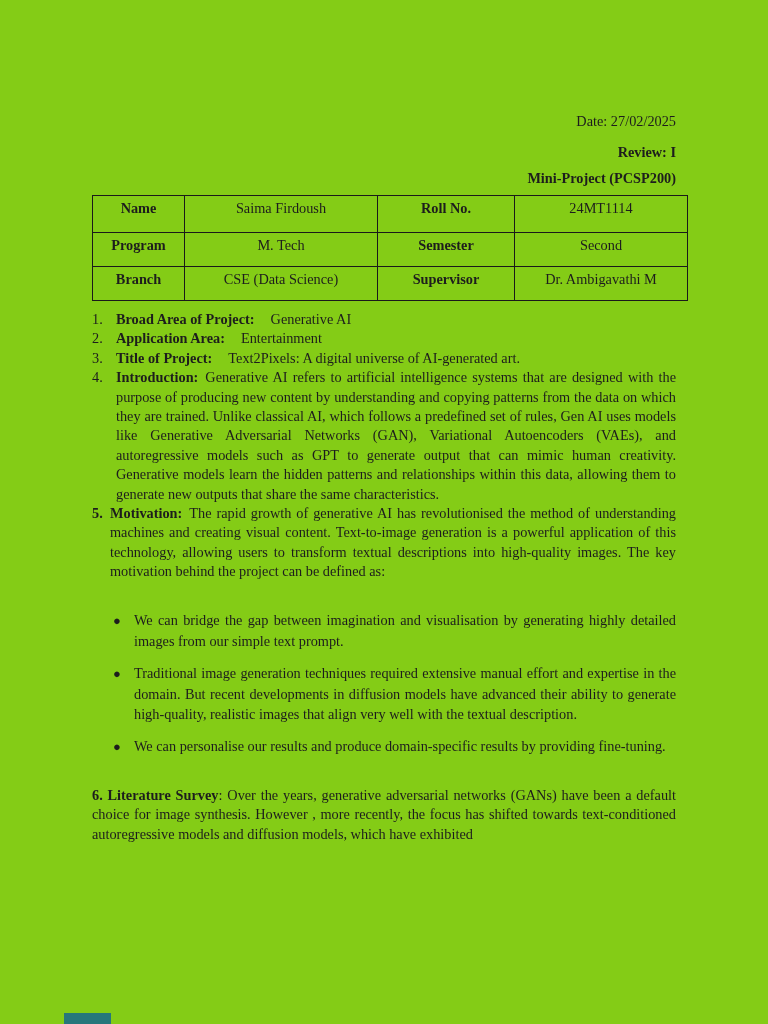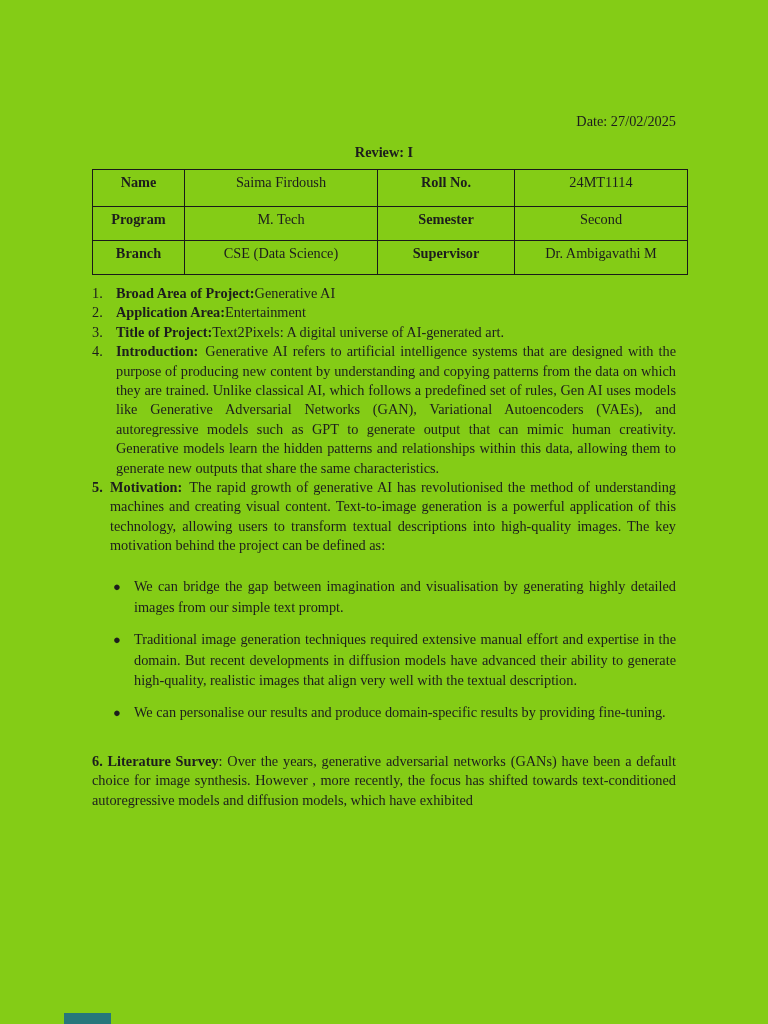--- a/index.html
+++ b/index.html
@@ -13,21 +13,21 @@
     color: #1d1d1d;
     font-size: 14.3px;
   }
   .content { padding: 112px 92px 0 92px; }
 
   .date-line {
     text-align: right;
     line-height: 19px;
   }
   .center-title {
-    text-align: center;
+    text-align: right;
     font-weight: bold;
     line-height: 19px;
   }
   .review-title { margin-top: 12px; }
   .project-title { margin-top: 7px; }
 
   table.info-table {
     border-collapse: collapse;
     margin-top: 7px;
     table-layout: fixed;
@@ -47,26 +47,26 @@
   .info-table td.lbl { font-weight: bold; text-align: center; }
 
   .nlist { margin-top: 9px; }
   .nitem {
     padding-left: 24px;
     text-indent: -24px;
     text-align: justify;
     line-height: 19.4px;
   }
   .nitem .num { display: inline-block; width: 24px; text-indent: 0; }
-  .nitem .label { font-weight: bold; margin-right: 0; }
+  .nitem .label { font-weight: bold; margin-right: 16px; }
   .nitem:nth-child(4) .label, .nitem:nth-child(5) .label { margin-right: 7px; }
   .nitem:nth-child(5) { padding-left: 18px; text-indent: -18px; }
   .nitem:nth-child(5) .num { width: 18px; font-weight: bold; }
 
-  .bullet-list { margin-top: 20px; }
+  .bullet-list { margin-top: 28px; }
   .bullet-item {
     padding-left: 42px;
     text-indent: -21px;
     text-align: justify;
     line-height: 20px;
     margin-top: 12px;
   }
   .bullet-item:first-child { margin-top: 0; }
   .bullet-item .marker {
     display: inline-block;
@@ -91,20 +91,21 @@
   }
 </style>
 </head>
 <body>
 
 <div class="page">
   <div class="content">
 
     <div class="date-line">Date: 27/02/2025</div>
     <div class="center-title review-title">Review: I</div>
+    <div class="center-title project-title">Mini-Project (PCSP200)</div>
 
     <table class="info-table">
       <colgroup>
         <col style="width:92px">
           <col style="width:193px">
           <col style="width:137px">
           <col style="width:173px">
       </colgroup>
       <tbody>
         <tr>

